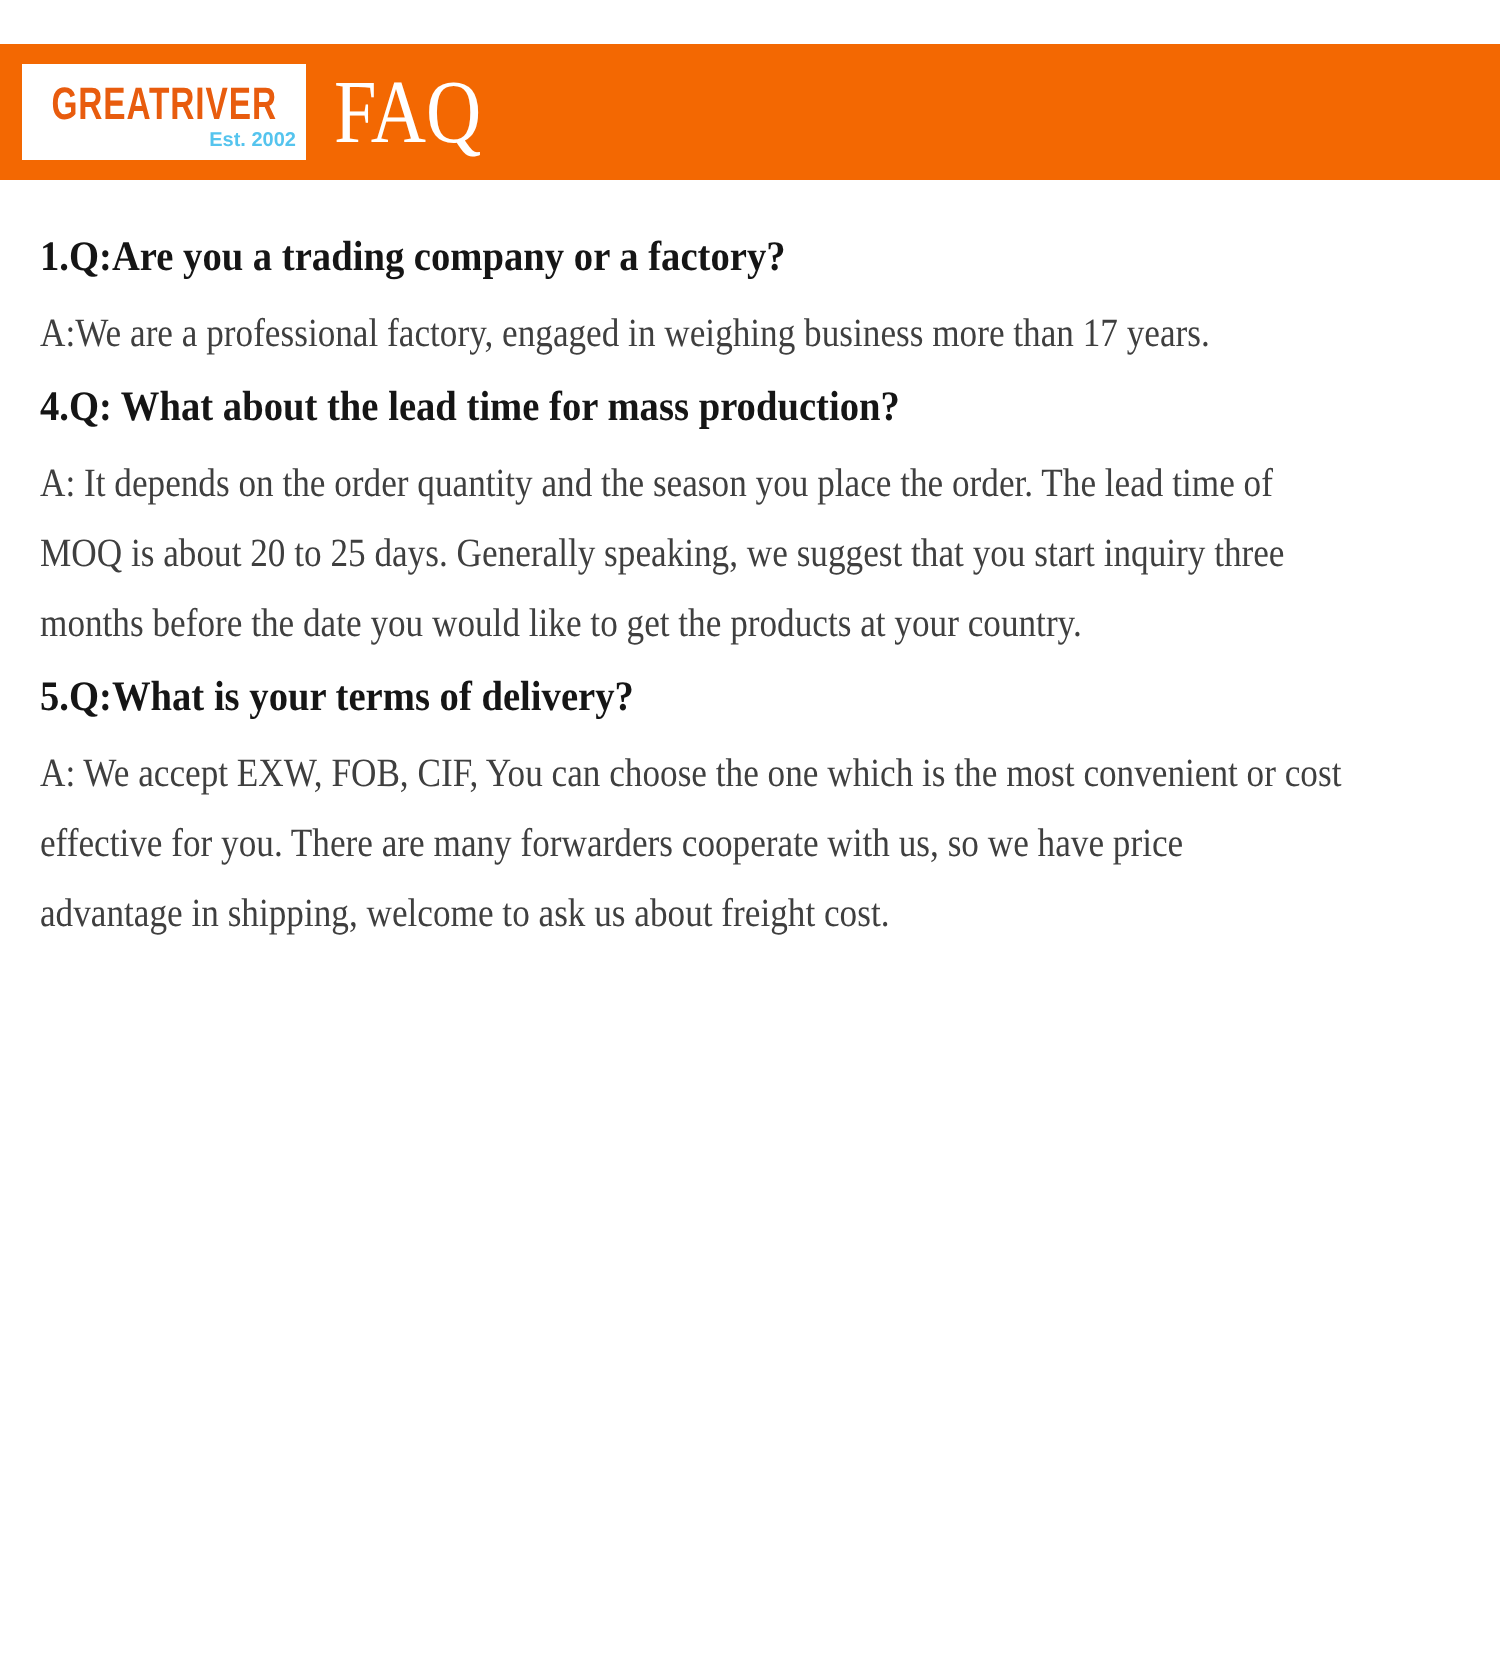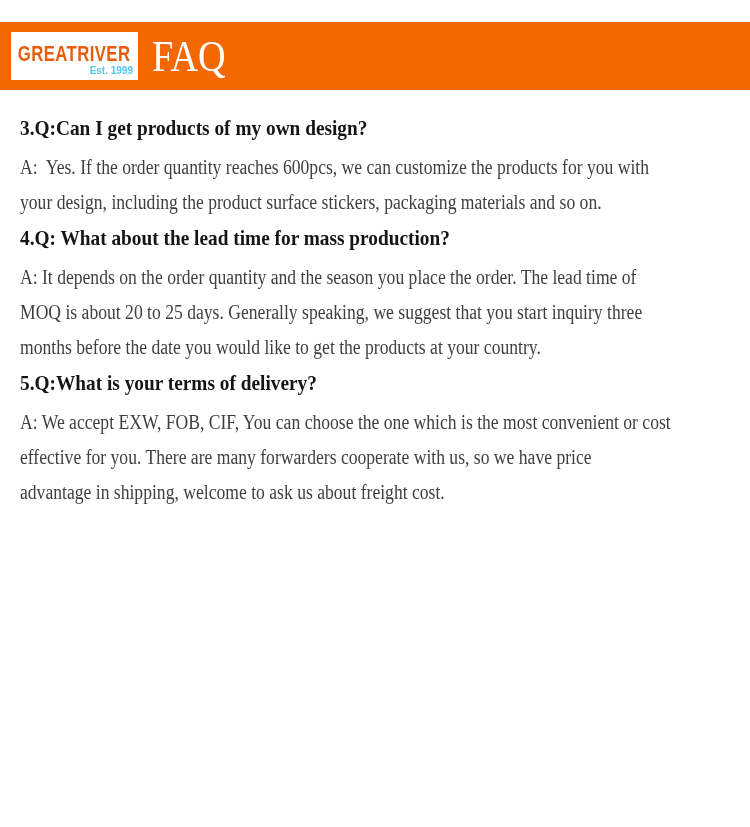--- a/index.html
+++ b/index.html
@@ -21,21 +21,21 @@
   .page{width:750px;height:827px;background:var(--page-bg);}
   
   .banner{
     margin-top:22px;
     height:68px;
     background:var(--banner);
     display:flex;
     align-items:center;
   }
   .logo-box{
-    width:127px;height:48px;
+    width:142px;height:48px;
     margin-left:11px;
     background:#FFFFFF;
     position:relative;
     display:flex;align-items:center;justify-content:center;
   }
   .logo-brand{
     font-family:"Liberation Sans","DejaVu Sans",sans-serif;
     font-weight:bold;
     font-size:19px;
     letter-spacing:0.5px;
@@ -88,34 +88,33 @@
   }
 </style>
 </head>
 <body>
 
 <div class="page">
 
   <div class="banner">
     <div class="logo-box">
       <span class="logo-brand">GREATRIVER</span>
-      <span class="logo-est">Est. 1999</span>
+      <span class="logo-est">Est. 2002</span>
     </div>
     <div class="faq-title">FAQ</div>
   </div>
 
   <div class="content">
 
+    <div class="faq-item">
+      <div class="question">1.Q:Are you a trading company or a factory?</div>
+      <div class="answer">A:We are a professional factory, engaged in weighing business more than 17 years.</div>
+    </div>
 
 
-    <div class="faq-item">
-      <div class="question">3.Q:Can I get products of my own design?</div>
-      <div class="answer">A:  Yes. If the order quantity reaches 600pcs, we can customize the products for you with
-your design, including the product surface stickers, packaging materials and so on.</div>
-    </div>
 
     <div class="faq-item">
       <div class="question">4.Q: What about the lead time for mass production?</div>
       <div class="answer">A: It depends on the order quantity and the season you place the order. The lead time of
 MOQ is about 20 to 25 days. Generally speaking, we suggest that you start inquiry three
 months before the date you would like to get the products at your country.</div>
     </div>
 
     <div class="faq-item">
       <div class="question">5.Q:What is your terms of delivery?</div>

